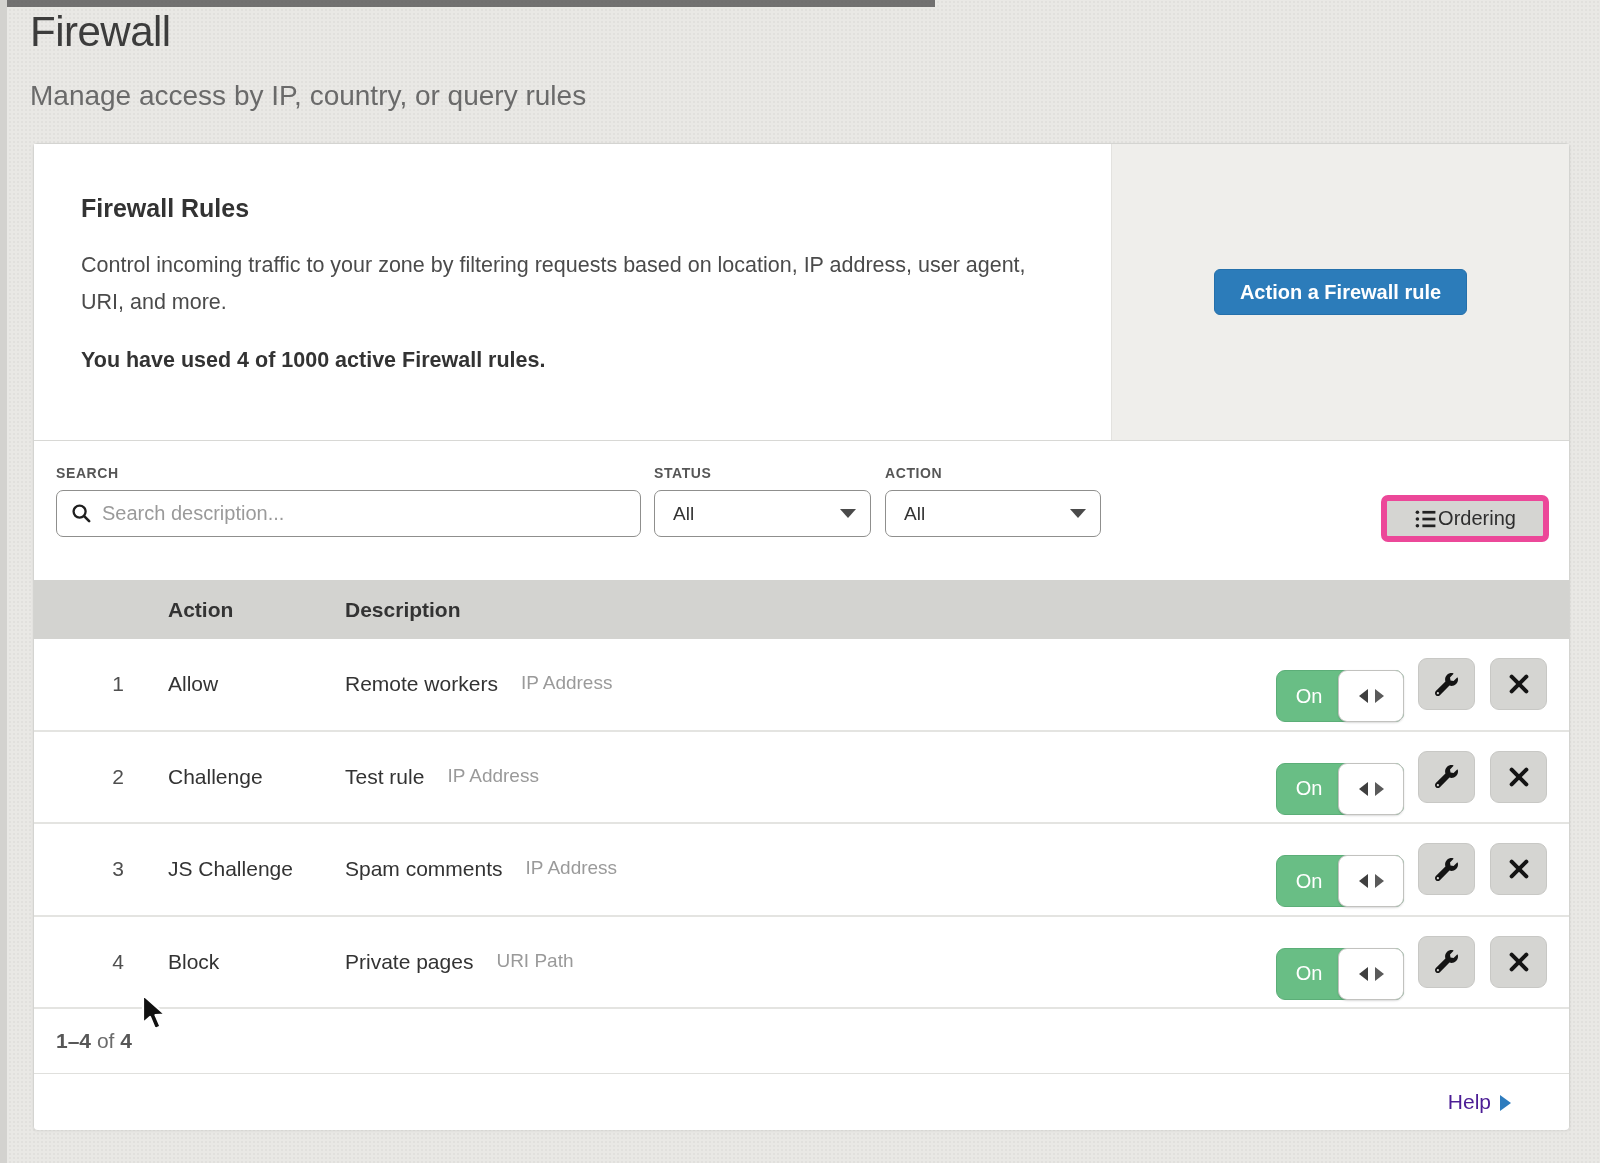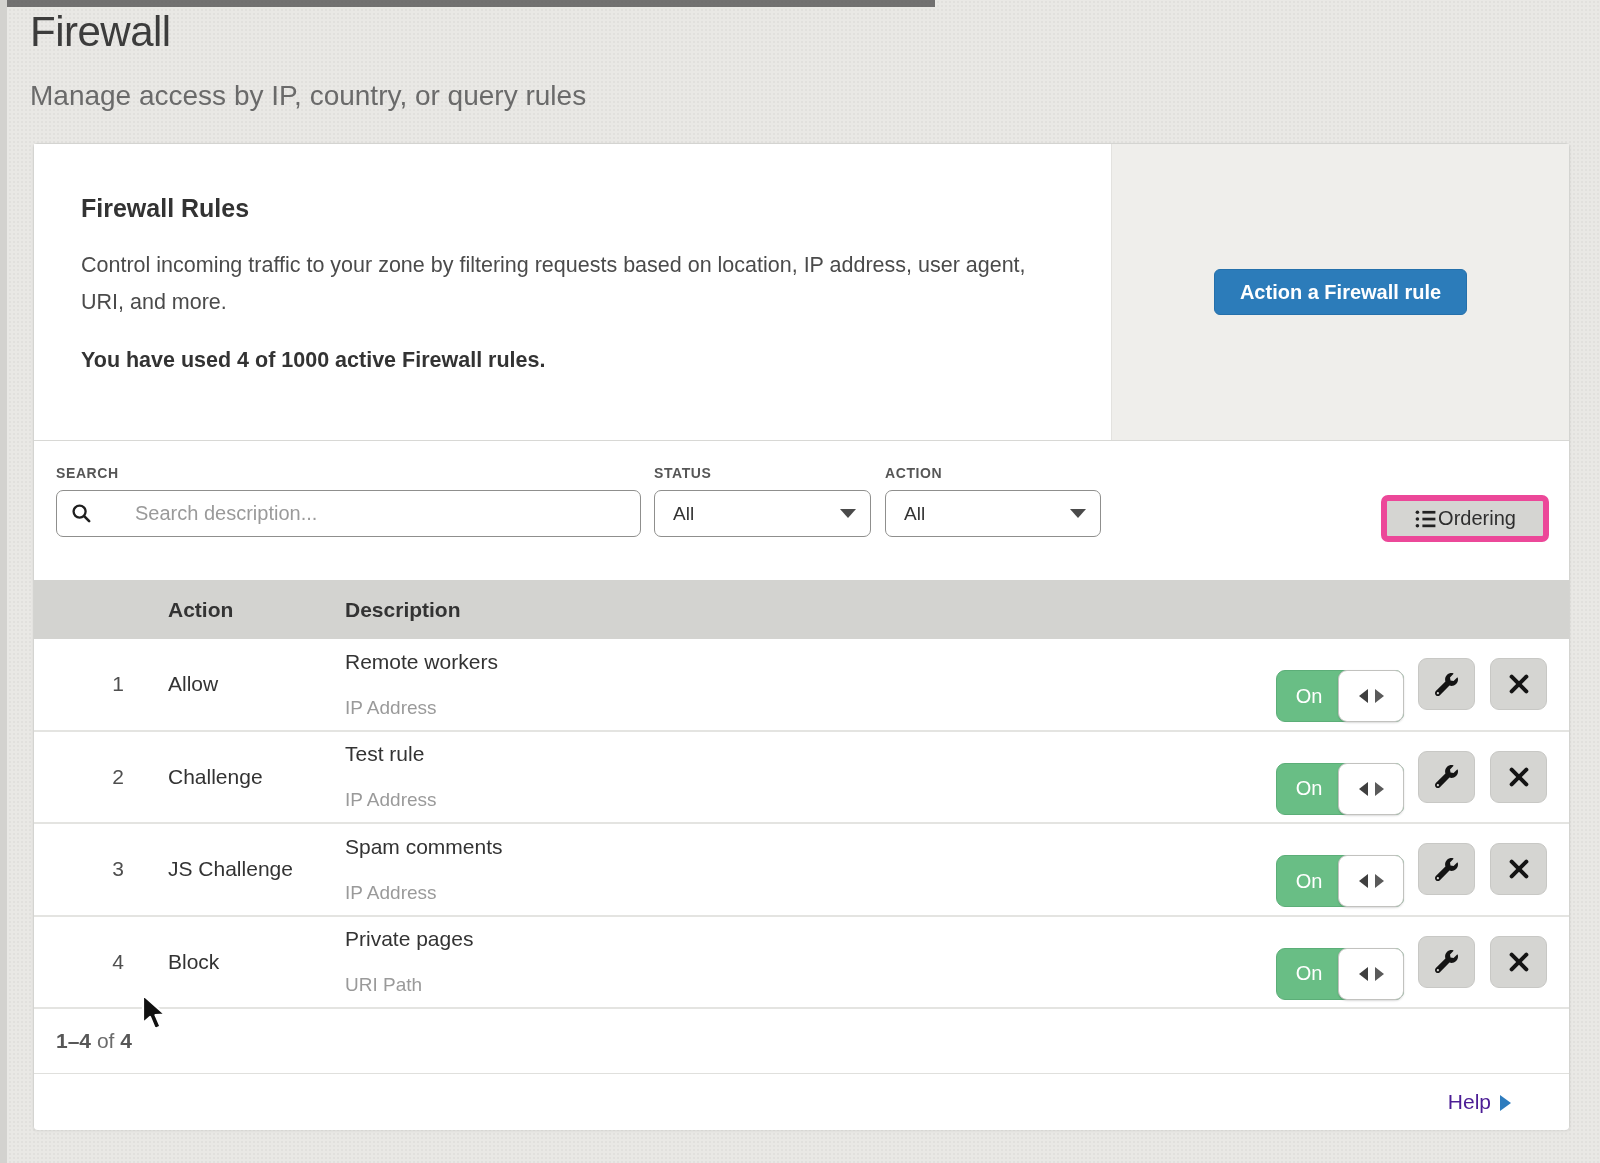--- a/index.html
+++ b/index.html
@@ -46,21 +46,21 @@
 
   
   .filters { position:absolute; left:0; top:297px; width:100%; height:139px; background:#fff; }
   .filter-group { position:absolute; top:24px; }
   .filter-label { font-size:14px; font-weight:700; color:#565656; letter-spacing:.6px; }
   .filter-field {
     margin-top:9px; height:47px; background:#fff;
     border:1.5px solid #8f8f8d; border-radius:7px;
     display:flex; align-items:center; padding:0 14px;
   }
-  .fg-search { left:22px; }  .fg-search .filter-field { width:585px;gap:33px; }
+  .fg-search { left:22px; }  .fg-search .filter-field { width:585px; }
   .fg-status { left:620px; } .fg-status .filter-field { width:217px; }
   .fg-action { left:851px; } .fg-action .filter-field { width:216px; }
   .search-placeholder { margin-left:10px; font-size:20px; color:#9a9a9a; }
   .select-value { font-size:19px; color:#333; flex:1; padding-left:4px; }
   .select-caret { width:0; height:0; border-left:8px solid transparent; border-right:8px solid transparent; border-top:9px solid #4a4a4a; }
   .ordering-btn {
     position:absolute; left:1347px; top:54px; width:168px; height:47px;
     background:#d5d5d2; border:6px solid #ec4899; border-radius:7px;
     font-family:inherit; font-size:20px; color:#2e2e2e; cursor:pointer;
     display:flex; align-items:center; justify-content:center; 
@@ -74,21 +74,21 @@
   }
   .col-desc { flex:1; }
   .th-action { width:177px; margin-left:134px; }
   .rows { position:absolute; left:0; top:495px; width:100%; }
   .rule-row {
     height:92.5px; display:flex; align-items:center;
     border-bottom:2px solid #e4e4e1; background:#fff;
   }
   .cell-num { width:134px; text-align:right; padding-right:44px; font-size:21px; color:#4f4f4f; }
   .cell-action { width:177px; font-size:21px; color:#333; }
-  .cell-desc { flex:1; display:flex; flex-direction:column; gap:23px; }
+  .cell-desc { flex:1; display:flex; flex-direction:row; gap:23px; }
   .desc-title { font-size:21px; color:#333; }
   .desc-sub { font-size:19px; color:#9a9a9a; }
   .cell-controls { display:flex; align-items:center; margin-right:22px; }
 
   .toggle { width:128px; height:52px; background:#69be85; border:1px solid #5cae78; border-radius:9px; position:relative; cursor:pointer;margin-top:24px; }
   .toggle-on-label { position:absolute; left:0; top:0; width:64px; height:100%; display:flex; align-items:center; justify-content:center; color:#fff; font-size:20px; }
   .toggle-handle {
     position:absolute; right:-1px; top:-1px; width:66px; height:52px;
     background:#fff; border:1px solid #c2c2bf; border-radius:9px;
     box-shadow:0 1px 2px rgba(0,0,0,.15);

